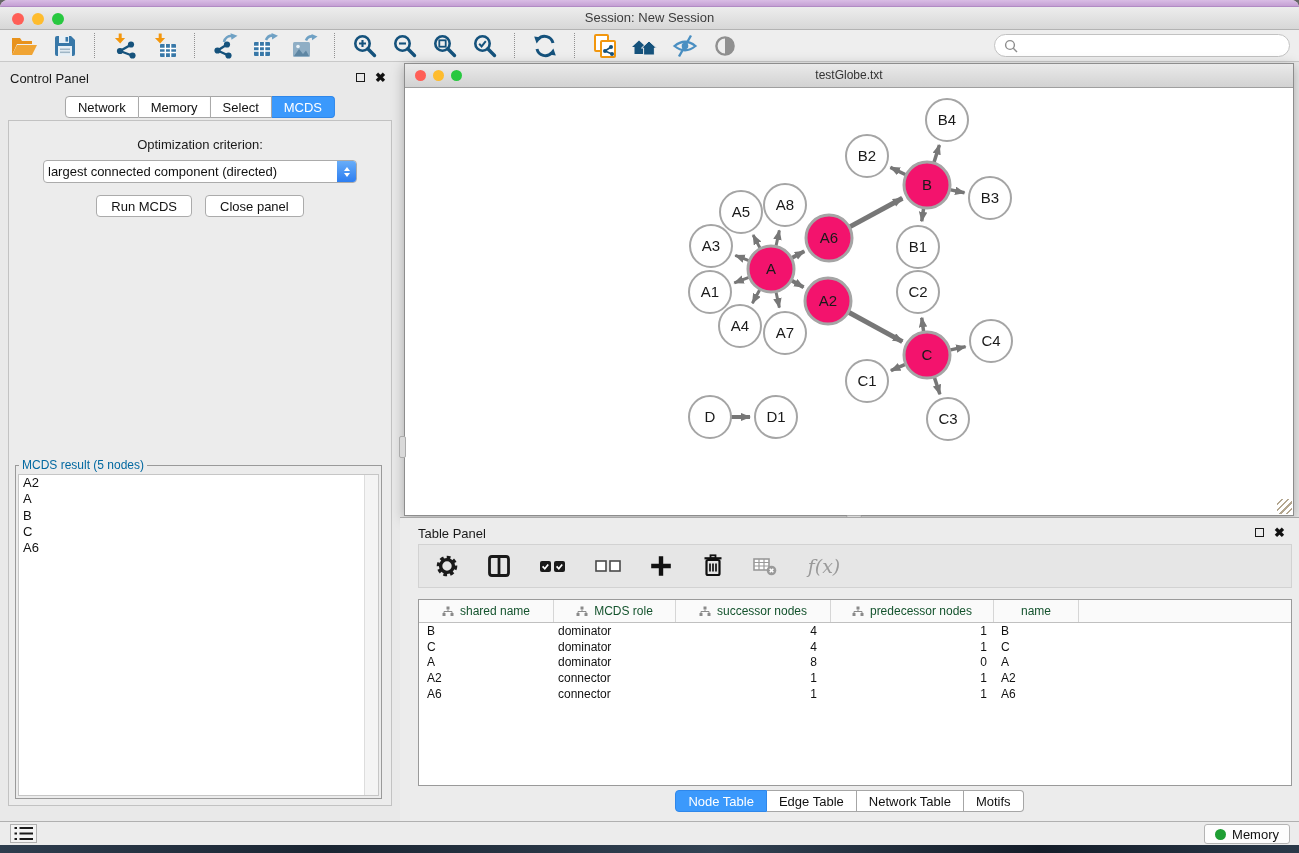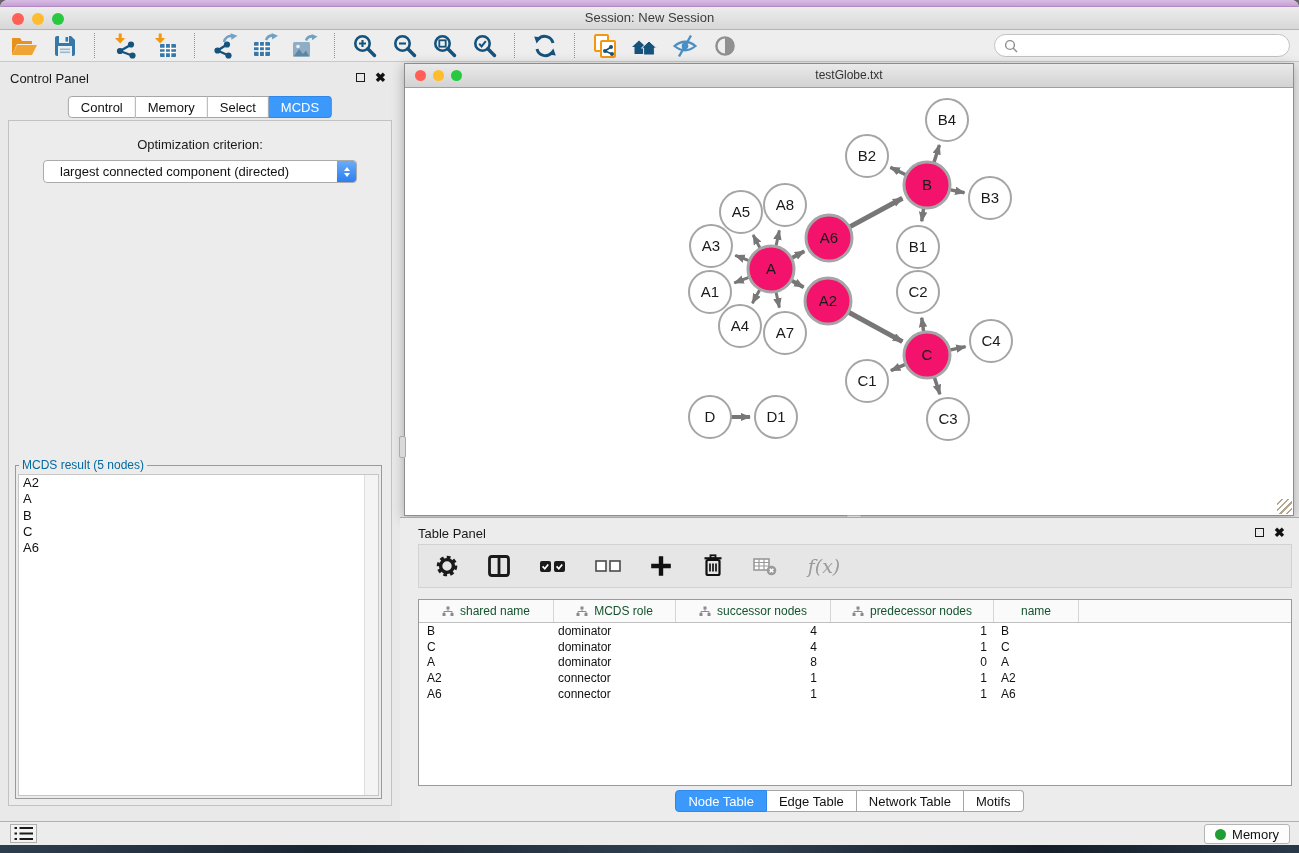--- a/index.html
+++ b/index.html
@@ -31,21 +31,21 @@
   .close-icon{font-size:13px;font-weight:bold;color:#111;line-height:1;}
   .cp-tabs{position:absolute;top:34px;left:50%;transform:translateX(-50%);display:flex;}
   .seg{font-size:13px;padding:2.5px 12px;background:#fff;border:1px solid #a6a6a6;border-left:none;color:#111;white-space:nowrap;}
   .seg:first-child{border-left:1px solid #a6a6a6;border-radius:4px 0 0 4px;}
   .seg:last-child{border-radius:0 4px 4px 0;}
   .seg.active{background:#3b99fc;border-color:#2f87ea;color:#fff;}
   .cp-body{position:absolute;left:8px;right:8px;top:58px;bottom:15px;background:#ececec;border:1px solid #c2c2c2;box-sizing:border-box;}
   .opt-label{margin-top:16px;text-align:center;font-size:13px;color:#1a1a1a;}
   .dropdown{margin:8px auto 0;width:314px;height:23px;background:#fff;border:1px solid #ababab;
     border-radius:4px;display:flex;align-items:center;box-sizing:border-box;}
-  .dd-value{flex:1;font-size:13px;padding-left:16px;white-space:nowrap;overflow:hidden;color:#111;}
+  .dd-value{flex:1;font-size:13px;padding-left:4px;white-space:nowrap;overflow:hidden;color:#111;}
   .dd-stepper{width:19px;height:21px;background:linear-gradient(#68adf8,#2d7ef1);border-radius:0 3px 3px 0;
     display:flex;flex-direction:column;align-items:center;justify-content:center;gap:2px;}
   .chev-up{width:0;height:0;border-left:3.5px solid transparent;border-right:3.5px solid transparent;border-bottom:4.5px solid #fff;}
   .chev-down{width:0;height:0;border-left:3.5px solid transparent;border-right:3.5px solid transparent;border-top:4.5px solid #fff;}
   .btn-row{margin-top:12px;display:flex;justify-content:center;gap:13px;}
   .btn{font-size:13px;background:#fff;border:1px solid #ababab;border-radius:4px;padding:2.5px 14px;color:#111;}
   .result-box{position:absolute;left:6px;right:9px;top:337px;bottom:6px;border:1px solid #9a9a9a;margin:0;padding:2px;}
   .result-box legend{font-size:12px;color:#0369a1;padding:0 3px;margin-left:1px;}
   .result-list{position:relative;width:100%;height:100%;background:#fff;border:1px solid #c6c6c6;box-sizing:border-box;overflow:hidden;}
   .result-item{font-size:13px;line-height:16.3px;padding-left:4px;color:#111;}
@@ -259,33 +259,37 @@
     </div>
   </div>
 
   <div class="control-panel">
     <div class="panel-title">Control Panel</div>
     <div class="panel-icons">
       <div class="float-icon"></div>
       <div class="close-icon">✖</div>
     </div>
     <div class="cp-tabs">
-      <div class="seg">Control</div>
+      <div class="seg">Network</div>
       <div class="seg">Memory</div>
       <div class="seg">Select</div>
       <div class="seg active">MCDS</div>
     </div>
     <div class="cp-body">
       <div class="opt-label">Optimization criterion:</div>
       <div class="dropdown">
         <div class="dd-value">largest connected component (directed)</div>
         <div class="dd-stepper">
           <div class="chev-up"></div>
           <div class="chev-down"></div>
         </div>
+      </div>
+      <div class="btn-row">
+        <div class="btn">Run MCDS</div>
+        <div class="btn">Close panel</div>
       </div>
       <fieldset class="result-box">
         <legend>MCDS result (5 nodes)</legend>
         <div class="result-list">
           <div class="result-item">A2</div>
           <div class="result-item">A</div>
           <div class="result-item">B</div>
           <div class="result-item">C</div>
           <div class="result-item">A6</div>
           <div class="scroll-track"></div>

